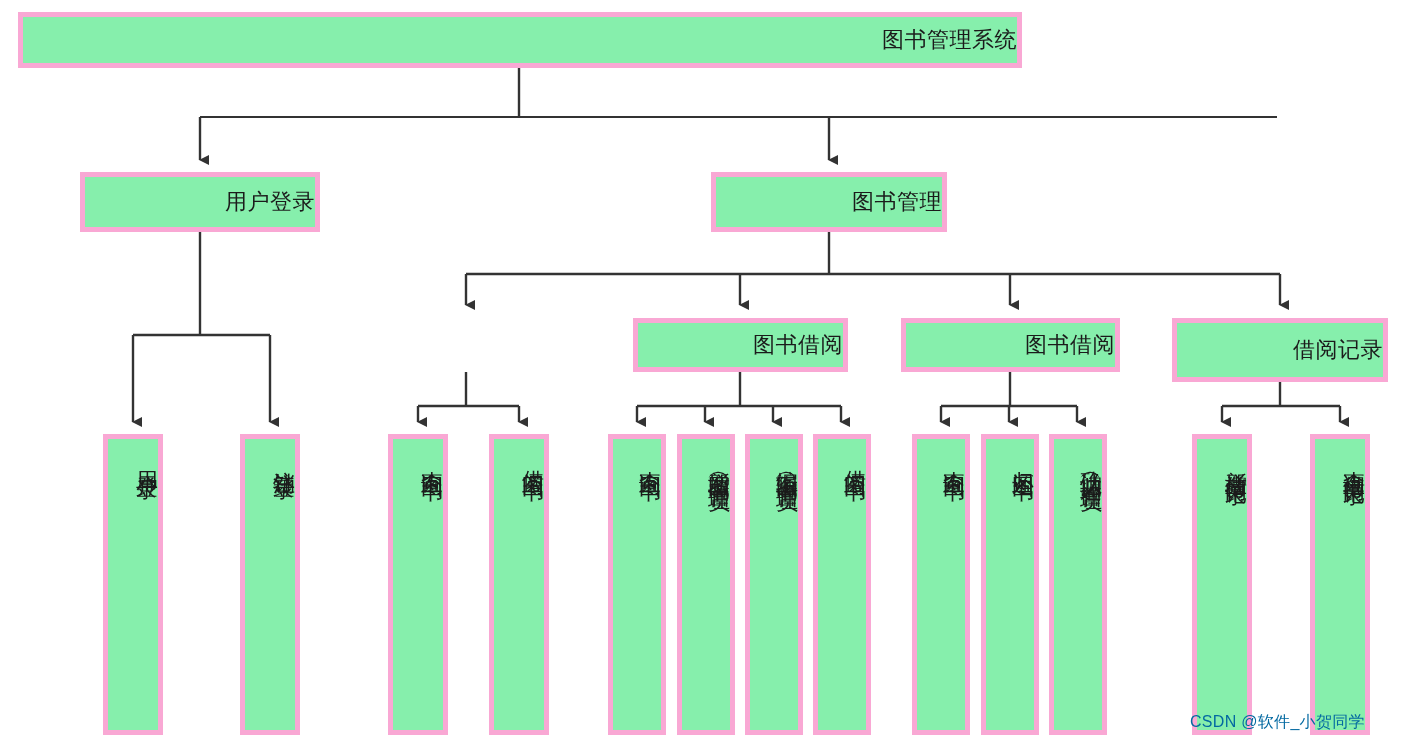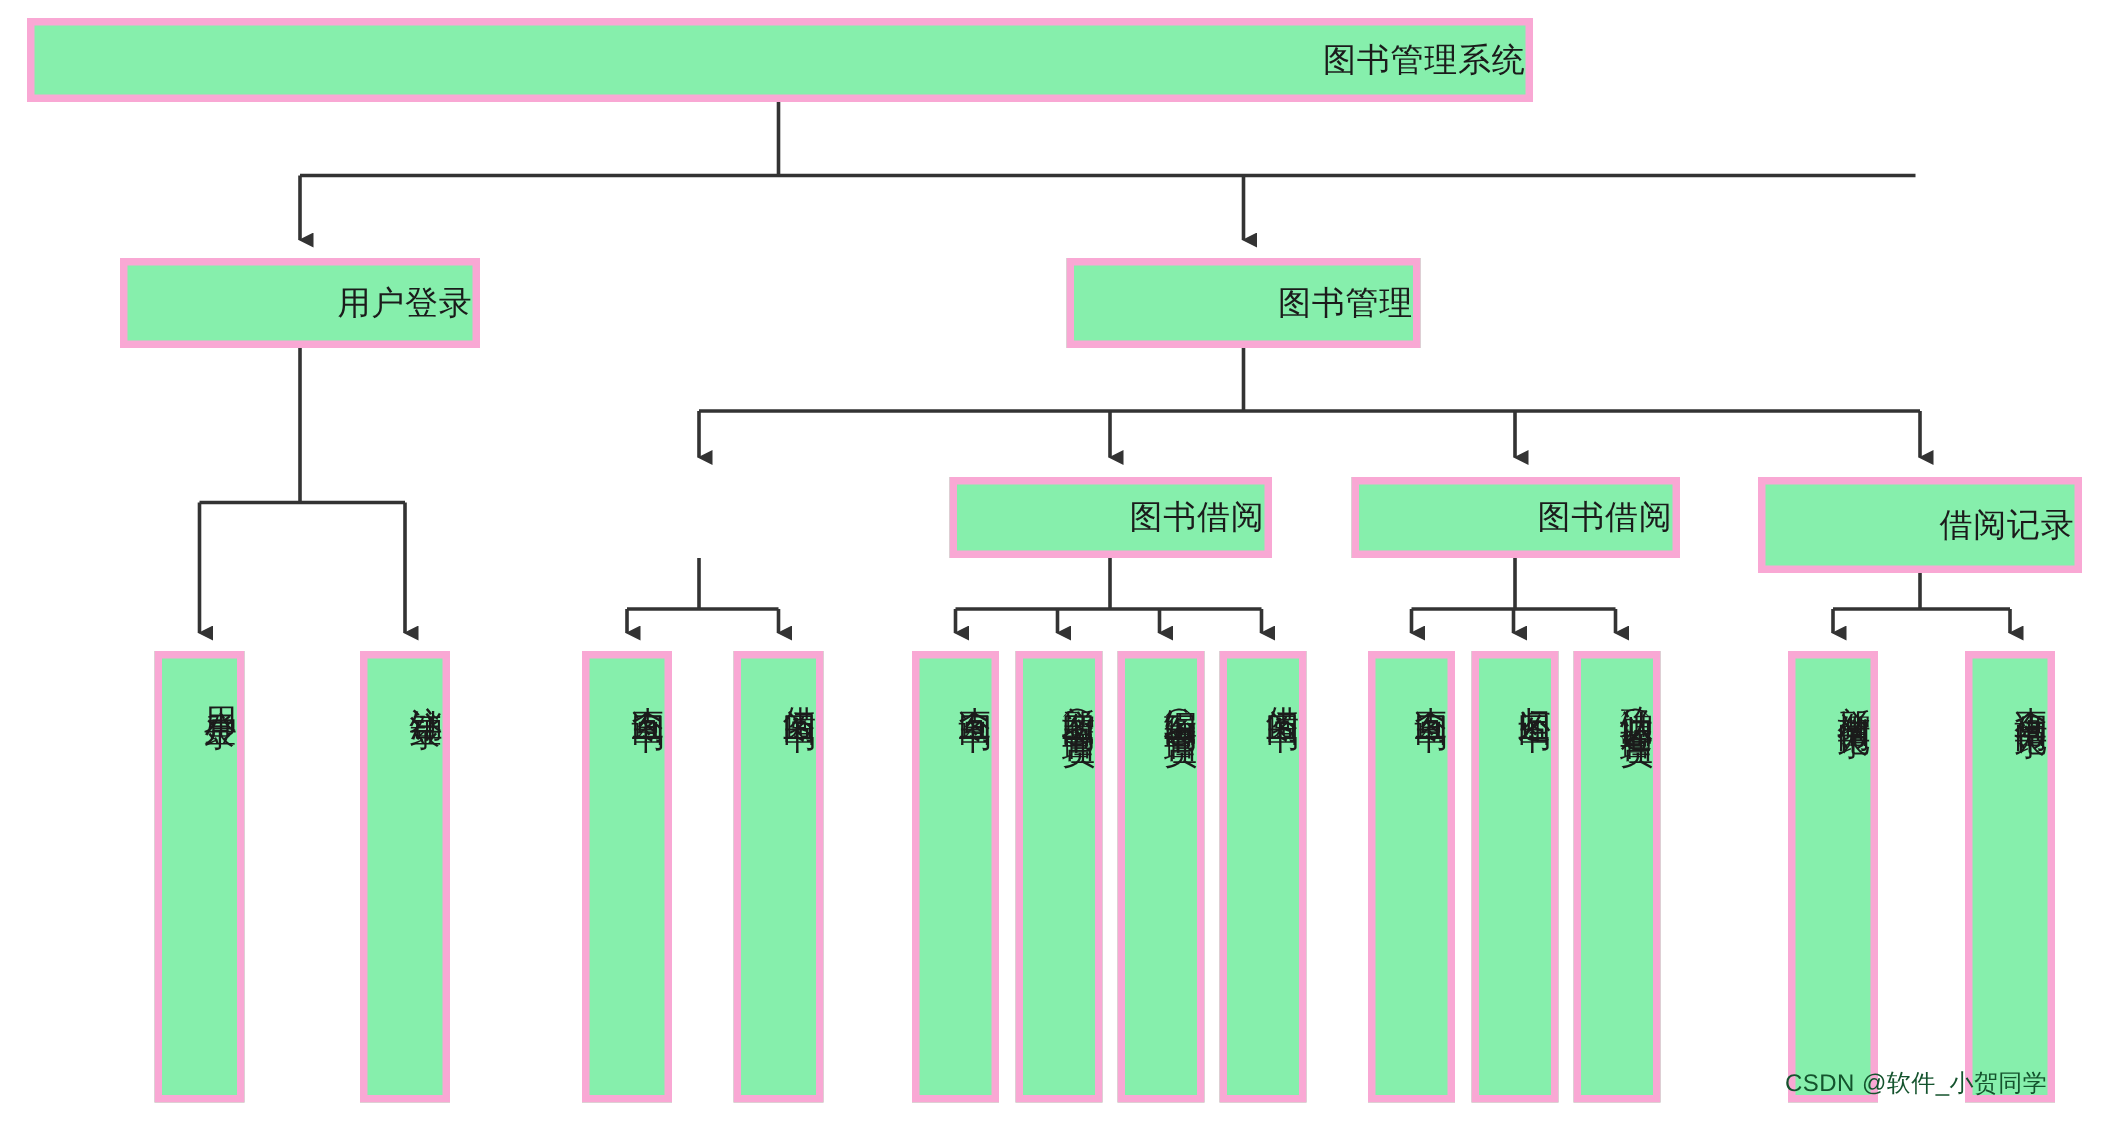--- a/index.html
+++ b/index.html
@@ -58,21 +58,21 @@
     font-size: 22px;
     line-height: 1.0;
     letter-spacing: 3px;
     white-space: nowrap;
   }
   .watermark {
     position: absolute;
     left: 1190px;
     top: 712px;
     font-size: 16px;
-    color: #14532d;
+    color: #0369a1;
     white-space: nowrap;
     z-index: 5;
     letter-spacing: 0.3px;
   }
 </style>
 </head>
 <body>
 
 <div id="canvas">
 

